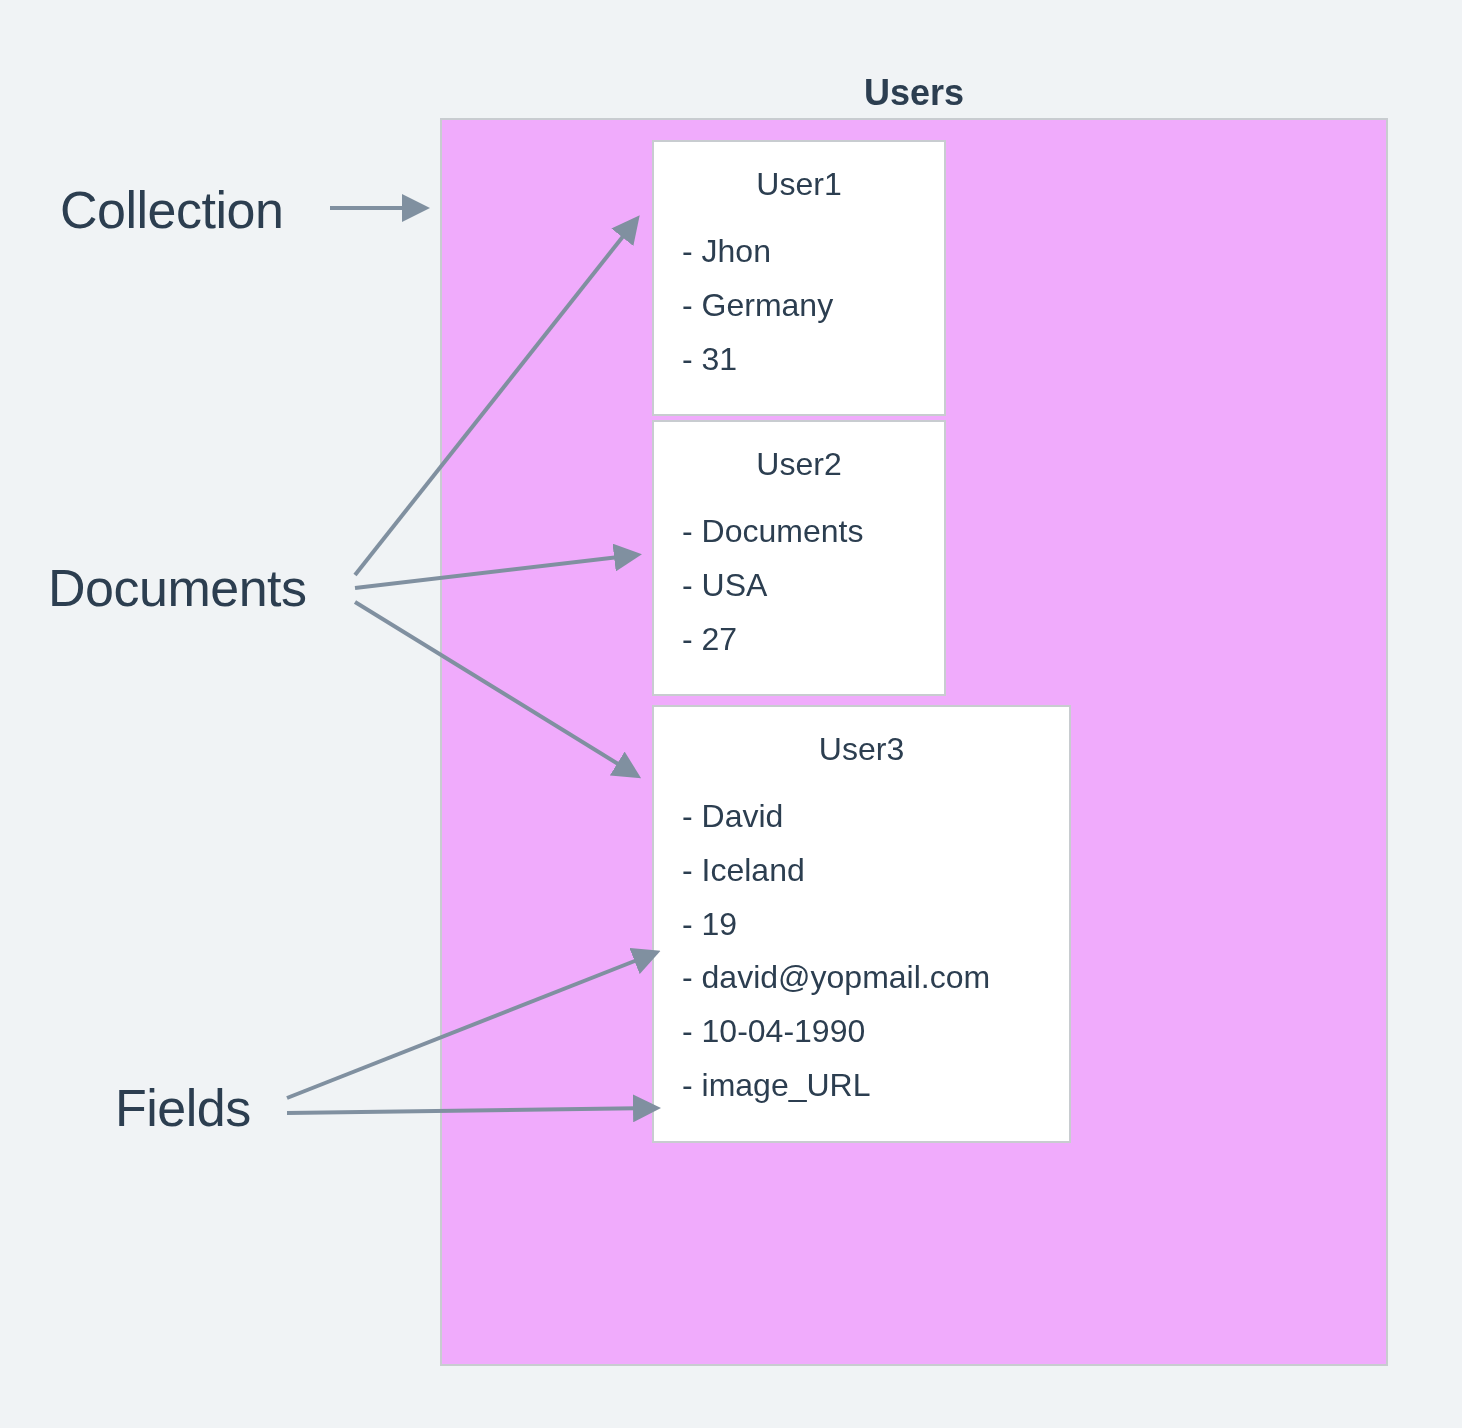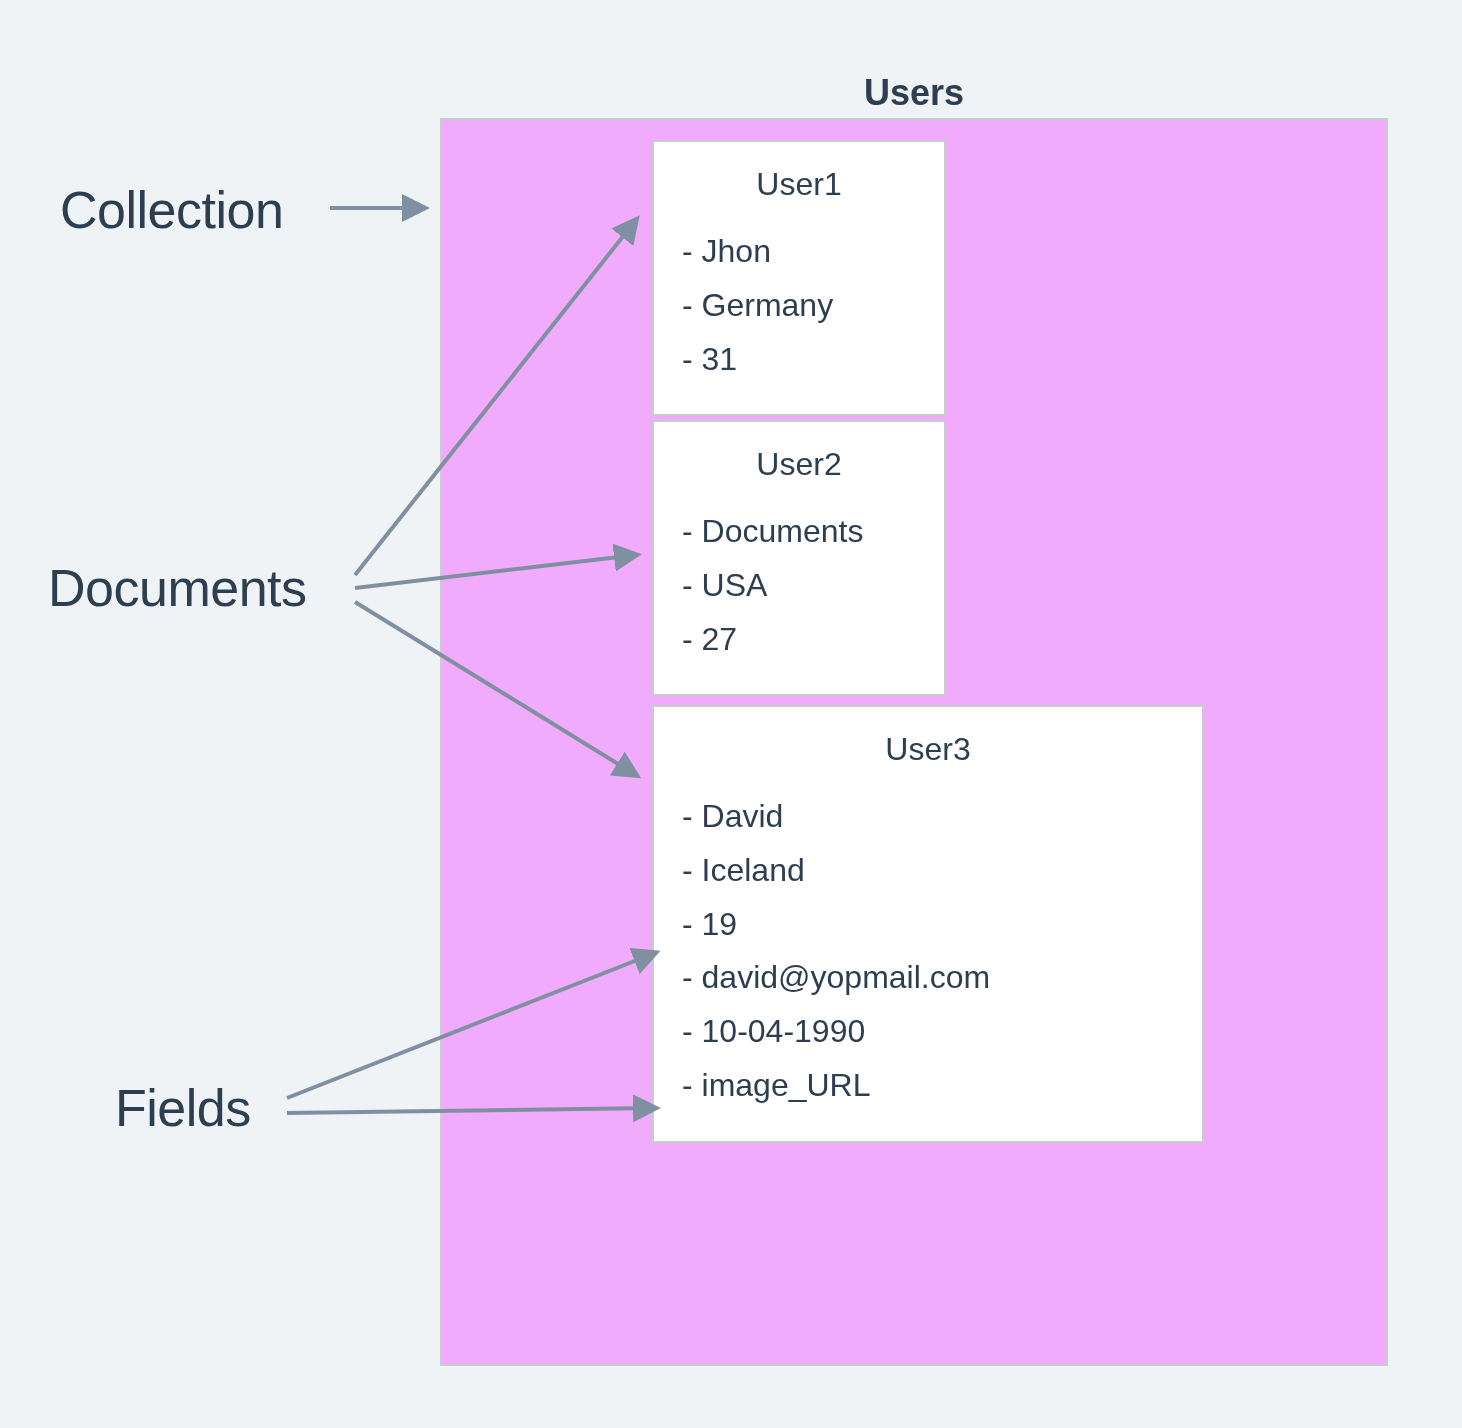--- a/index.html
+++ b/index.html
@@ -62,21 +62,21 @@
       color: #2c3e50;
     }
     .doc-field {
       font-size: 32px;
       color: #2c3e50;
       line-height: 1.68;
       font-weight: 400;
     }
     .doc1 { top: 20px; left: 210px; width: 294px; }
     .doc2 { top: 300px; left: 210px; width: 294px; }
-    .doc3 { top: 585px; left: 210px; width: 552px; }
+    .doc3 { top: 585px; left: 210px; width: 419px; }
 
     svg.arrows {
       position: absolute;
       inset: 0;
       width: 1462px;
       height: 1428px;
       pointer-events: none;
     }
   </style>
 </head>

